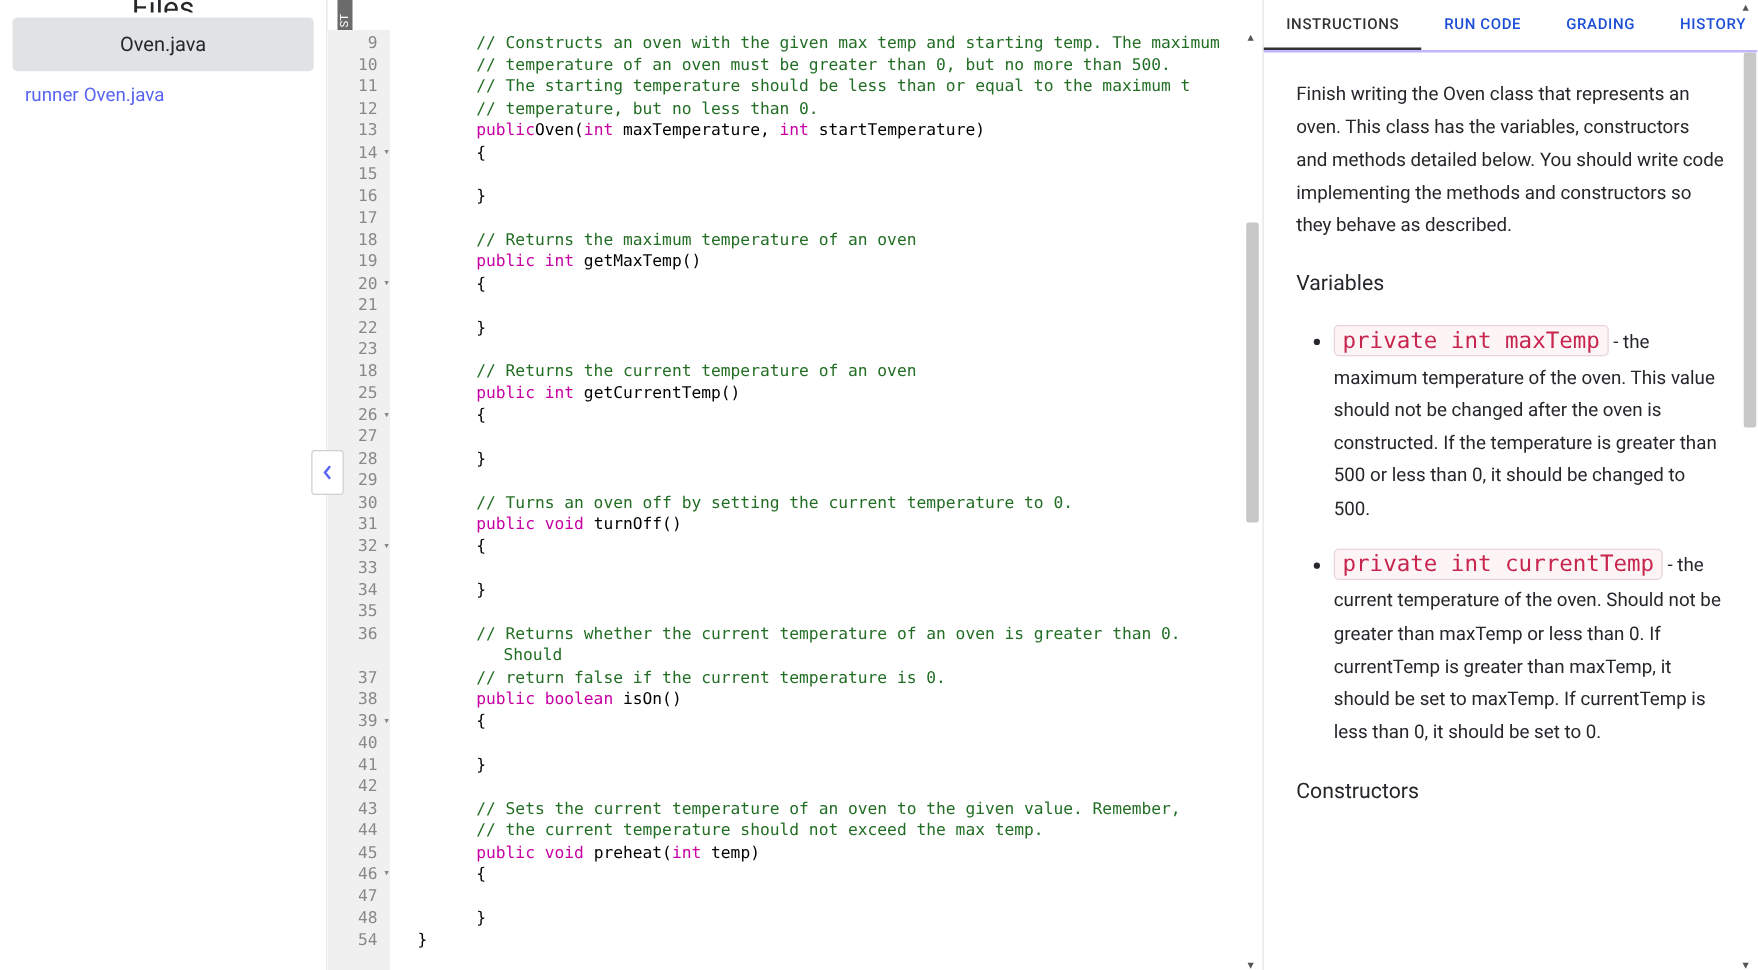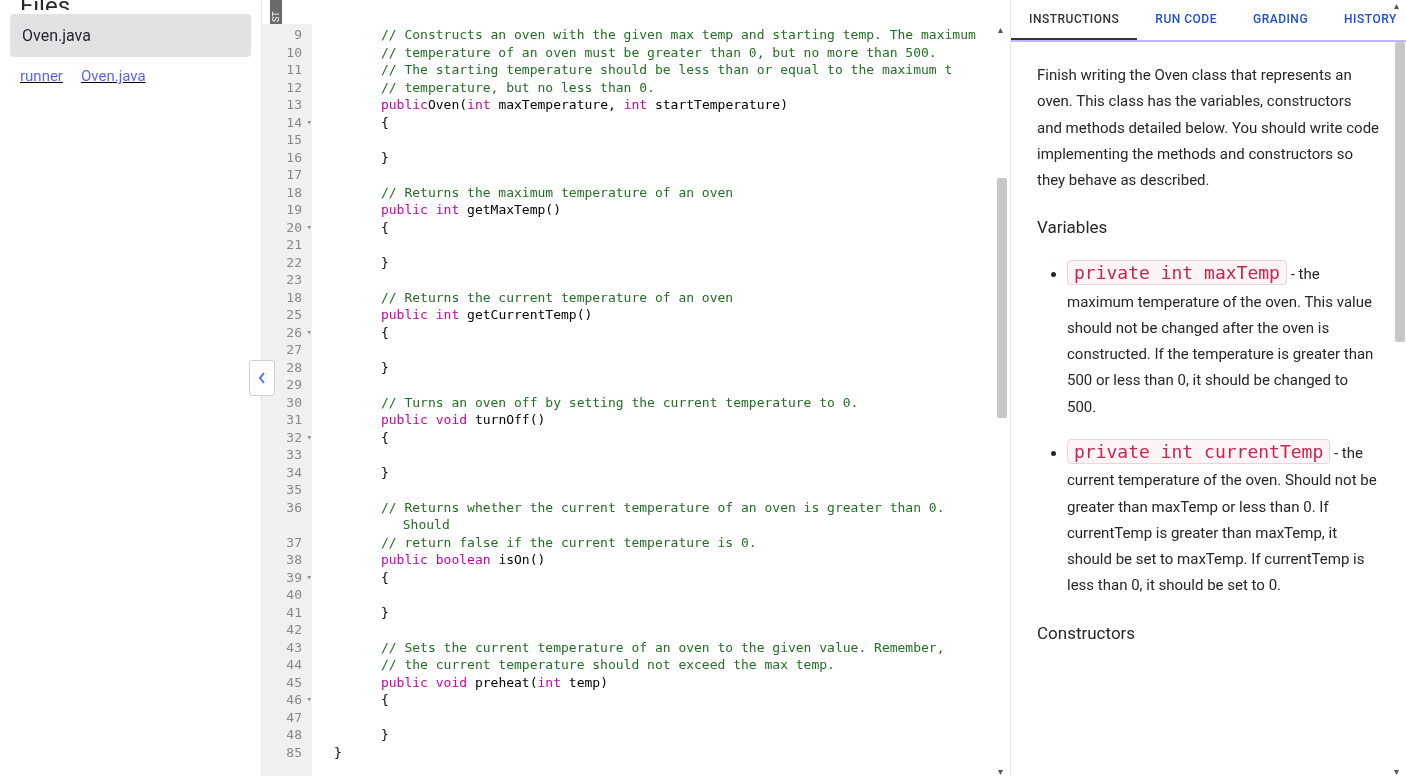--- a/index.html
+++ b/index.html
@@ -1,24 +1,24 @@
 <!DOCTYPE html>
 <html><head>
 <meta charset="utf-8">
 <style>
 * { margin: 0; padding: 0; box-sizing: border-box; }
 body { font-family: -apple-system, BlinkMacSystemFont, "Segoe UI", Roboto, sans-serif; background: #fff; overflow: hidden; height: 776px; width: 1406px; }
 
 .main-layout { display: flex; height: 776px; }
 
-.left-panel { width: 262px; border-right: 1px solid #e5e5e5; padding-top: 0; position: relative; }
+.left-panel { width: 262px; border-right: 1px solid #e5e5e5; padding-top: 0; position: relative; text-align: center; }
 .files-title { font-size: 24px; color: #26272b; padding: 0 20px 10px 20px; margin-top: -8px; overflow: hidden; height: 18px; }
 .file-item { padding: 12px 20px; font-size: 16px; color: #26272b; cursor: pointer; }
 .file-item.active { background: #e0e2e4; border-radius: 4px; margin: 4px 10px 10px 10px; padding: 12px 12px; }
-.file-breadcrumb { display: flex; gap: 18px; padding: 0 20px; font-size: 15px; text-decoration: underline; }
+.file-breadcrumb { display: flex; gap: 4px; padding: 0 20px; font-size: 15px; }
 .bc-folder { color: #5865f2; }
 .bc-file { color: #5865f2; }
 
 .collapse-handle { position: absolute; right: -14px; top: 360px; width: 26px; height: 36px; background: #fff; border: 1px solid #d0d0d0; border-radius: 3px; display: flex; align-items: center; justify-content: center; cursor: pointer; z-index: 5; }
 .collapse-handle svg { width: 8px; height: 12px; }
 
 .center-panel { flex: 1; display: flex; flex-direction: column; min-width: 0; position: relative; }
 
 .top-bar { height: 24px; display: flex; align-items: flex-start; padding: 0 8px; gap: 10px; overflow: hidden; }
 .status-vert { background: #6b6b6b; color: #fff; font-size: 9px; writing-mode: vertical-rl; transform: rotate(180deg); padding: 2px 1px; height: 24px; }
@@ -116,21 +116,21 @@
           <div class="ln fold">39</div>
           <div class="ln">40</div>
           <div class="ln">41</div>
           <div class="ln">42</div>
           <div class="ln">43</div>
           <div class="ln">44</div>
           <div class="ln">45</div>
           <div class="ln fold">46</div>
           <div class="ln">47</div>
           <div class="ln">48</div>
-          <div class="ln">85</div>
+          <div class="ln">54</div>
         </div>
       <div class="code-area" id="code"><div class="code-line">      <span class="tok-comment">// Constructs an oven with the given max temp and starting temp. The maximum</span></div><div class="code-line">      <span class="tok-comment">// temperature of an oven must be greater than 0, but no more than 500.</span></div><div class="code-line">      <span class="tok-comment">// The starting temperature should be less than or equal to the maximum t</span></div><div class="code-line">      <span class="tok-comment">// temperature, but no less than 0.</span></div><div class="code-line">      <span class="tok-kw">public</span>Oven(<span class="tok-type">int</span> maxTemperature, <span class="tok-type">int</span> startTemperature)</div><div class="code-line">      {</div><div class="code-line">      </div><div class="code-line">      }</div><div class="code-line">      </div><div class="code-line">      <span class="tok-comment">// Returns the maximum temperature of an oven</span></div><div class="code-line">      <span class="tok-kw">public</span> <span class="tok-type">int</span> getMaxTemp()</div><div class="code-line">      {</div><div class="code-line">      </div><div class="code-line">      }</div><div class="code-line">      </div><div class="code-line">      <span class="tok-comment">// Returns the current temperature of an oven</span></div><div class="code-line">      <span class="tok-kw">public</span> <span class="tok-type">int</span> getCurrentTemp()</div><div class="code-line">      {</div><div class="code-line">      </div><div class="code-line">      }</div><div class="code-line">      </div><div class="code-line">      <span class="tok-comment">// Turns an oven off by setting the current temperature to 0.</span></div><div class="code-line">      <span class="tok-kw">public</span> <span class="tok-type">void</span> turnOff()</div><div class="code-line">      {</div><div class="code-line">         </div><div class="code-line">      }</div><div class="code-line">      </div><div class="code-line">      <span class="tok-comment">// Returns whether the current temperature of an oven is greater than 0.</span></div><div class="code-line wrapped">      <span class="tok-comment"> Should</span></div><div class="code-line">      <span class="tok-comment">// return false if the current temperature is 0.</span></div><div class="code-line">      <span class="tok-kw">public</span> <span class="tok-type">boolean</span> isOn()</div><div class="code-line">      {</div><div class="code-line">         </div><div class="code-line">      }</div><div class="code-line">      </div><div class="code-line">      <span class="tok-comment">// Sets the current temperature of an oven to the given value. Remember,</span></div><div class="code-line">      <span class="tok-comment">// the current temperature should not exceed the max temp.</span></div><div class="code-line">      <span class="tok-kw">public</span> <span class="tok-type">void</span> preheat(<span class="tok-type">int</span> temp)</div><div class="code-line">      {</div><div class="code-line">         </div><div class="code-line">      }</div><div class="code-line">}</div></div>
     </div>
     <div class="vscroll">
       <div class="arrow" style="top:0">▴</div>
       <div class="track">
           <div class="thumb" style="top:140px;height:240px"></div>
         </div>
       <div class="arrow" style="bottom:0">▾</div>
     </div>

